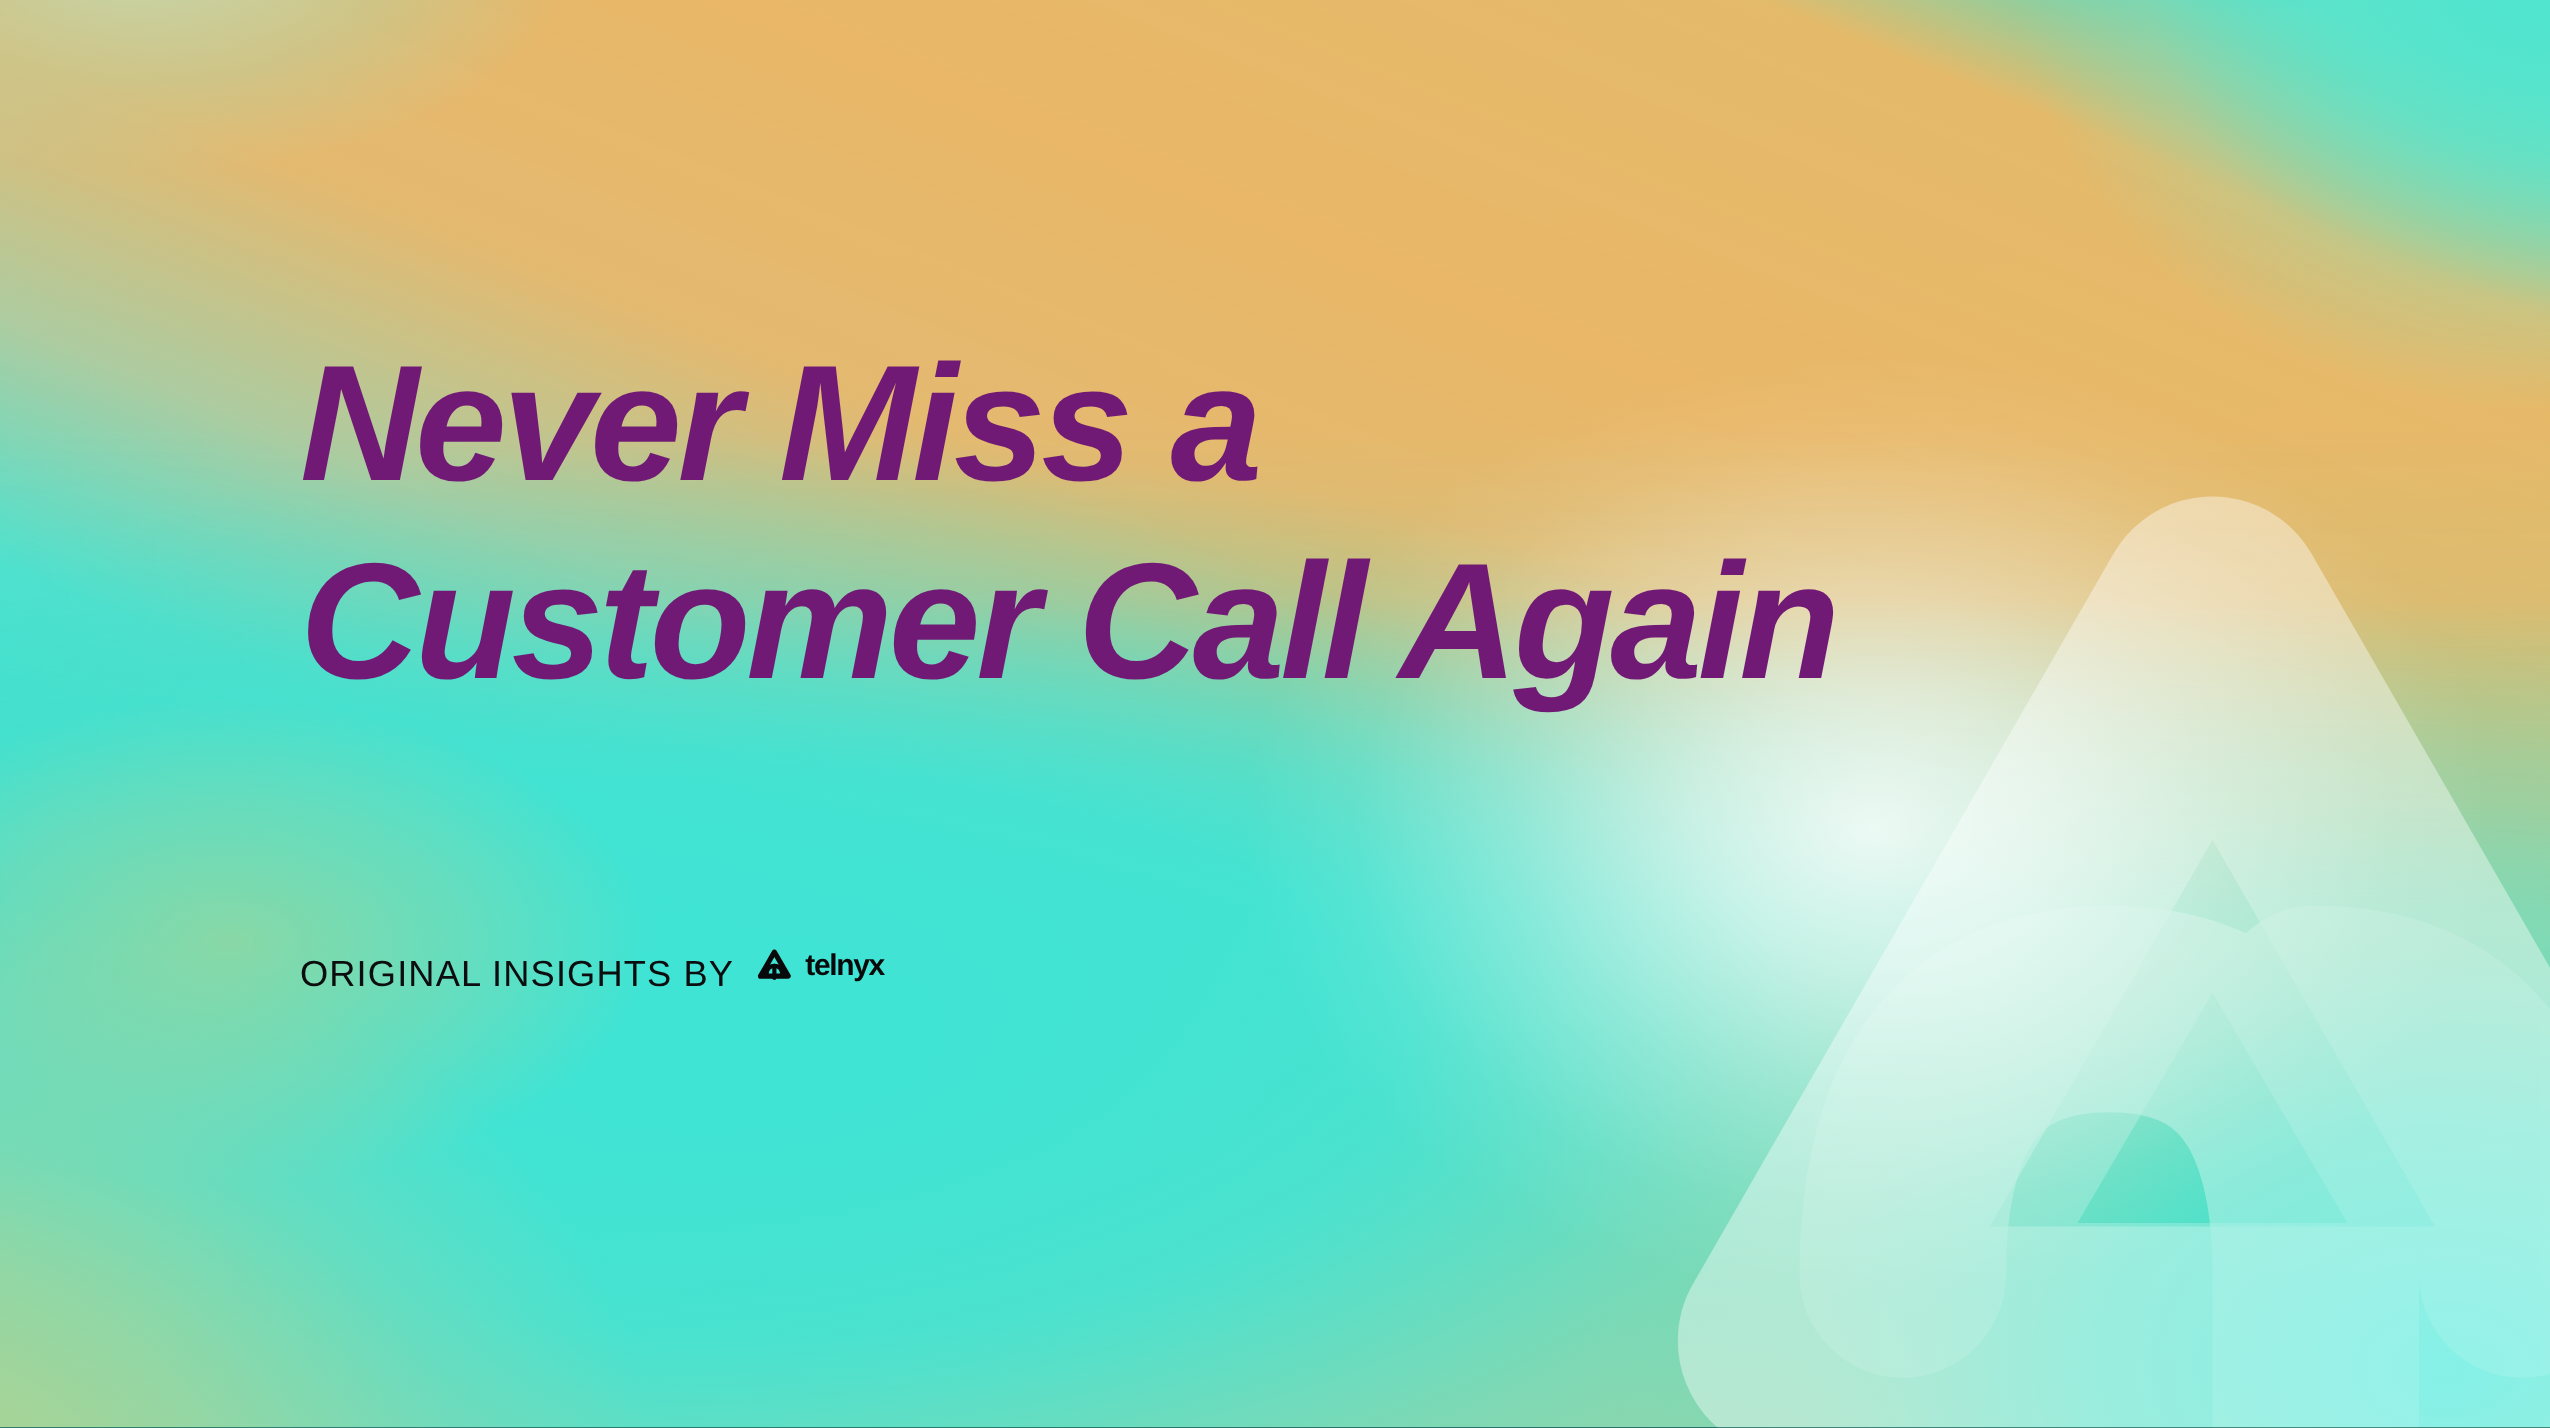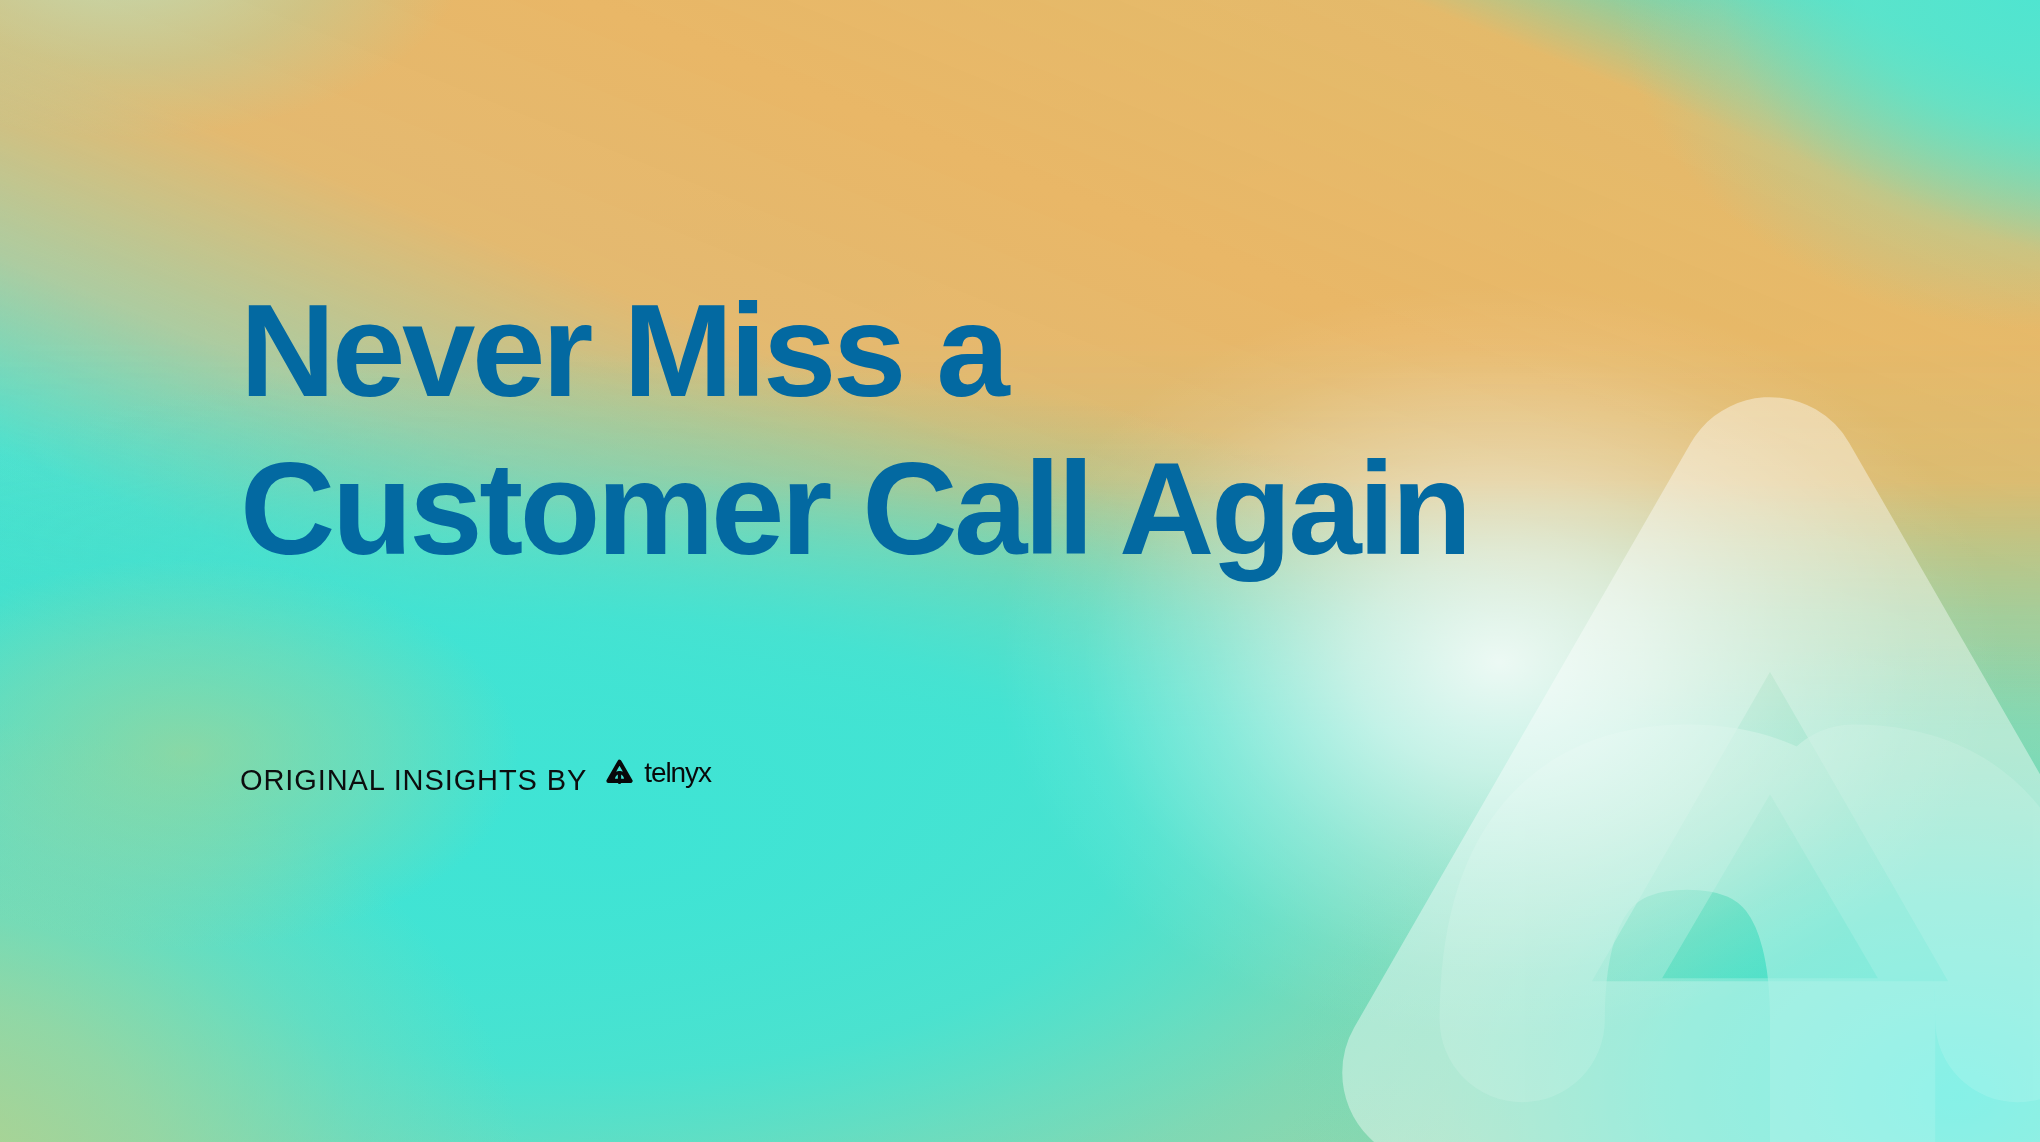--- a/index.html
+++ b/index.html
@@ -147,29 +147,30 @@
   #content {
     position:absolute;
     left:240px;
     top:0;
     height:100%;
     width:1400px;
   }
 
   #headline {
     position:absolute;
-    top:272px;
+    top:260px;
     left:0;
     width:1340px;
     font-size:132px;
     line-height:158px;
     font-weight:700;
     letter-spacing:-3.4px;
-    color:#0369a1;
+    color:#701a75;
     white-space:pre-line;
+    font-style:italic;
     -webkit-font-smoothing:antialiased;
   }
 
   #byline {
     position:absolute;
     top:752px;
     left:0;
     display:flex;
     align-items:center;
     gap:0;
@@ -187,22 +188,22 @@
   }
 
   #brand-lockup {
     display:flex;
     align-items:center;
     gap:6px;
     margin-left:14px;
   }
   #brand-mark { width:37px; height:37px; display:block; }
   #brand-word {
-    font-size:28px;
-    font-weight:400;
+    font-size:24px;
+    font-weight:700;
     letter-spacing:-1.1px;
     color:#08090A;
     line-height:1;
   }
 </style>
 </head>
 <body>
 
 <div id="hero">
 

